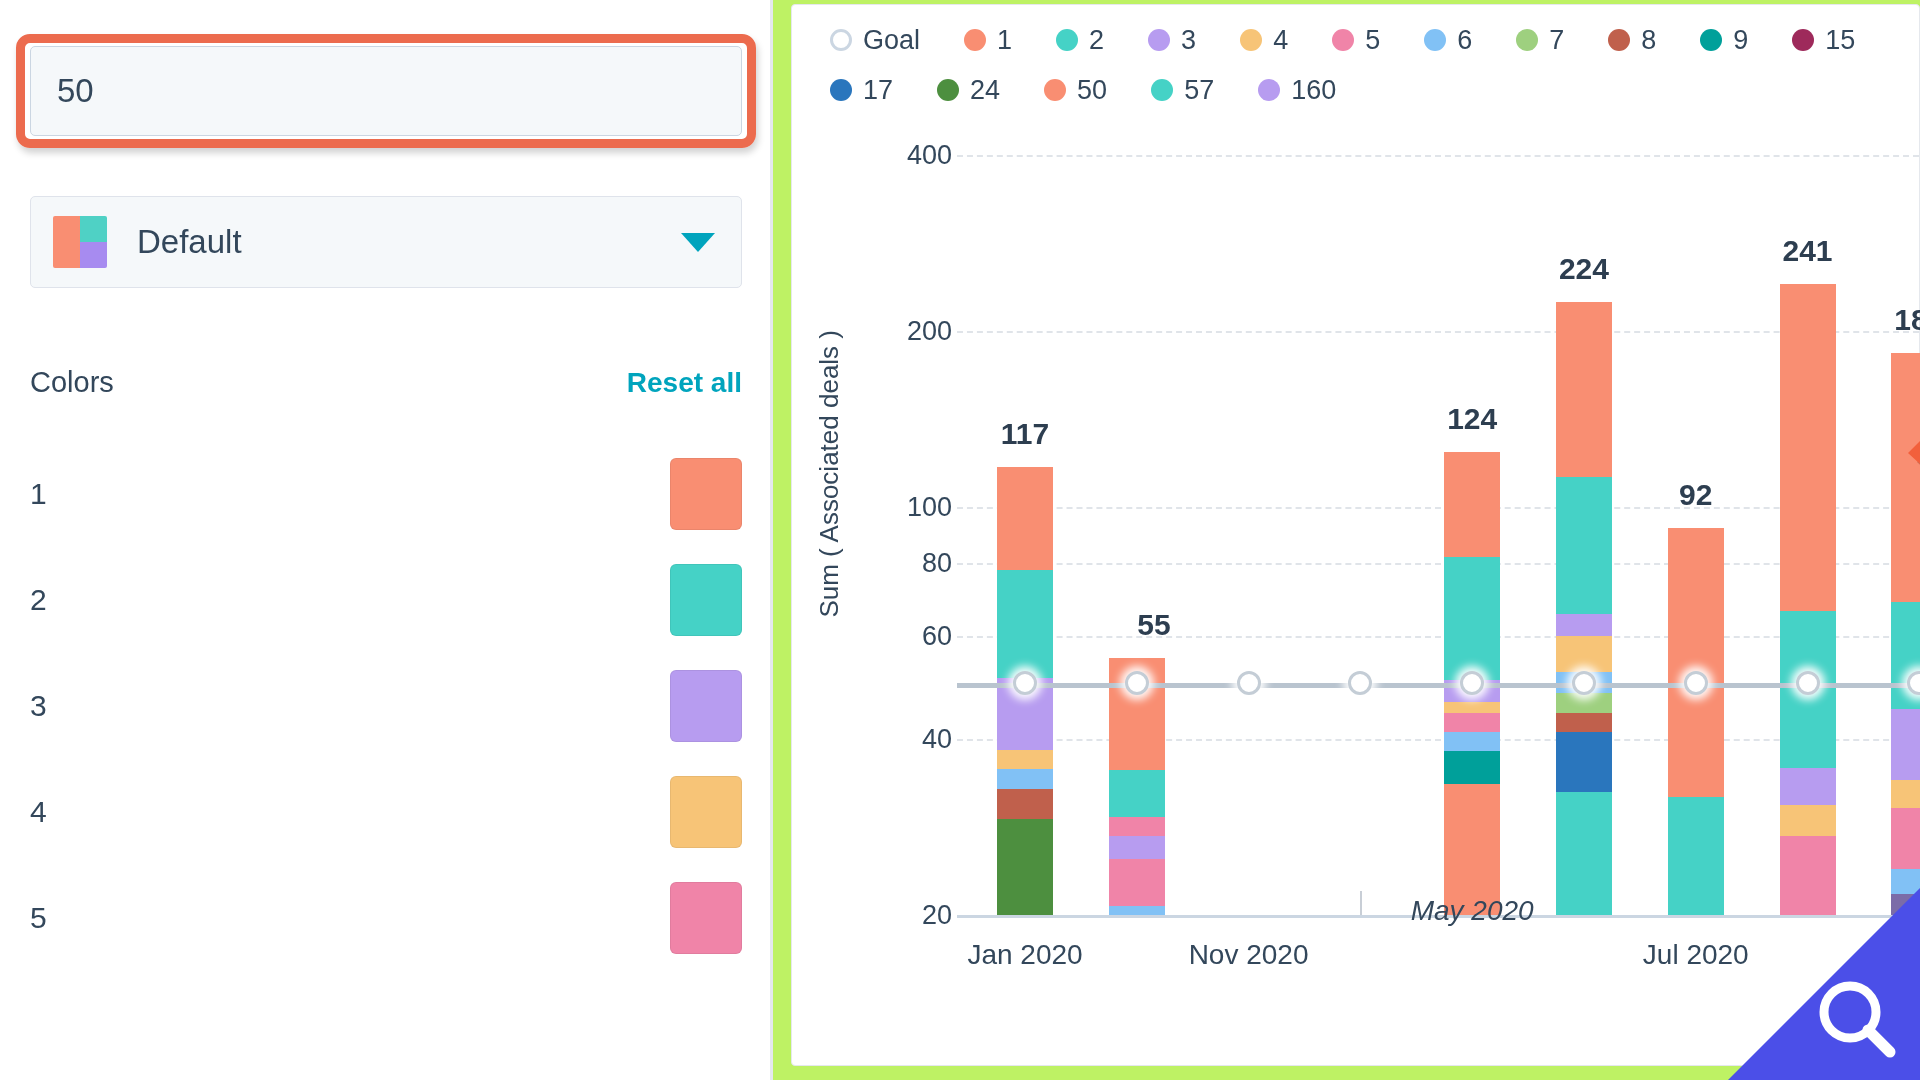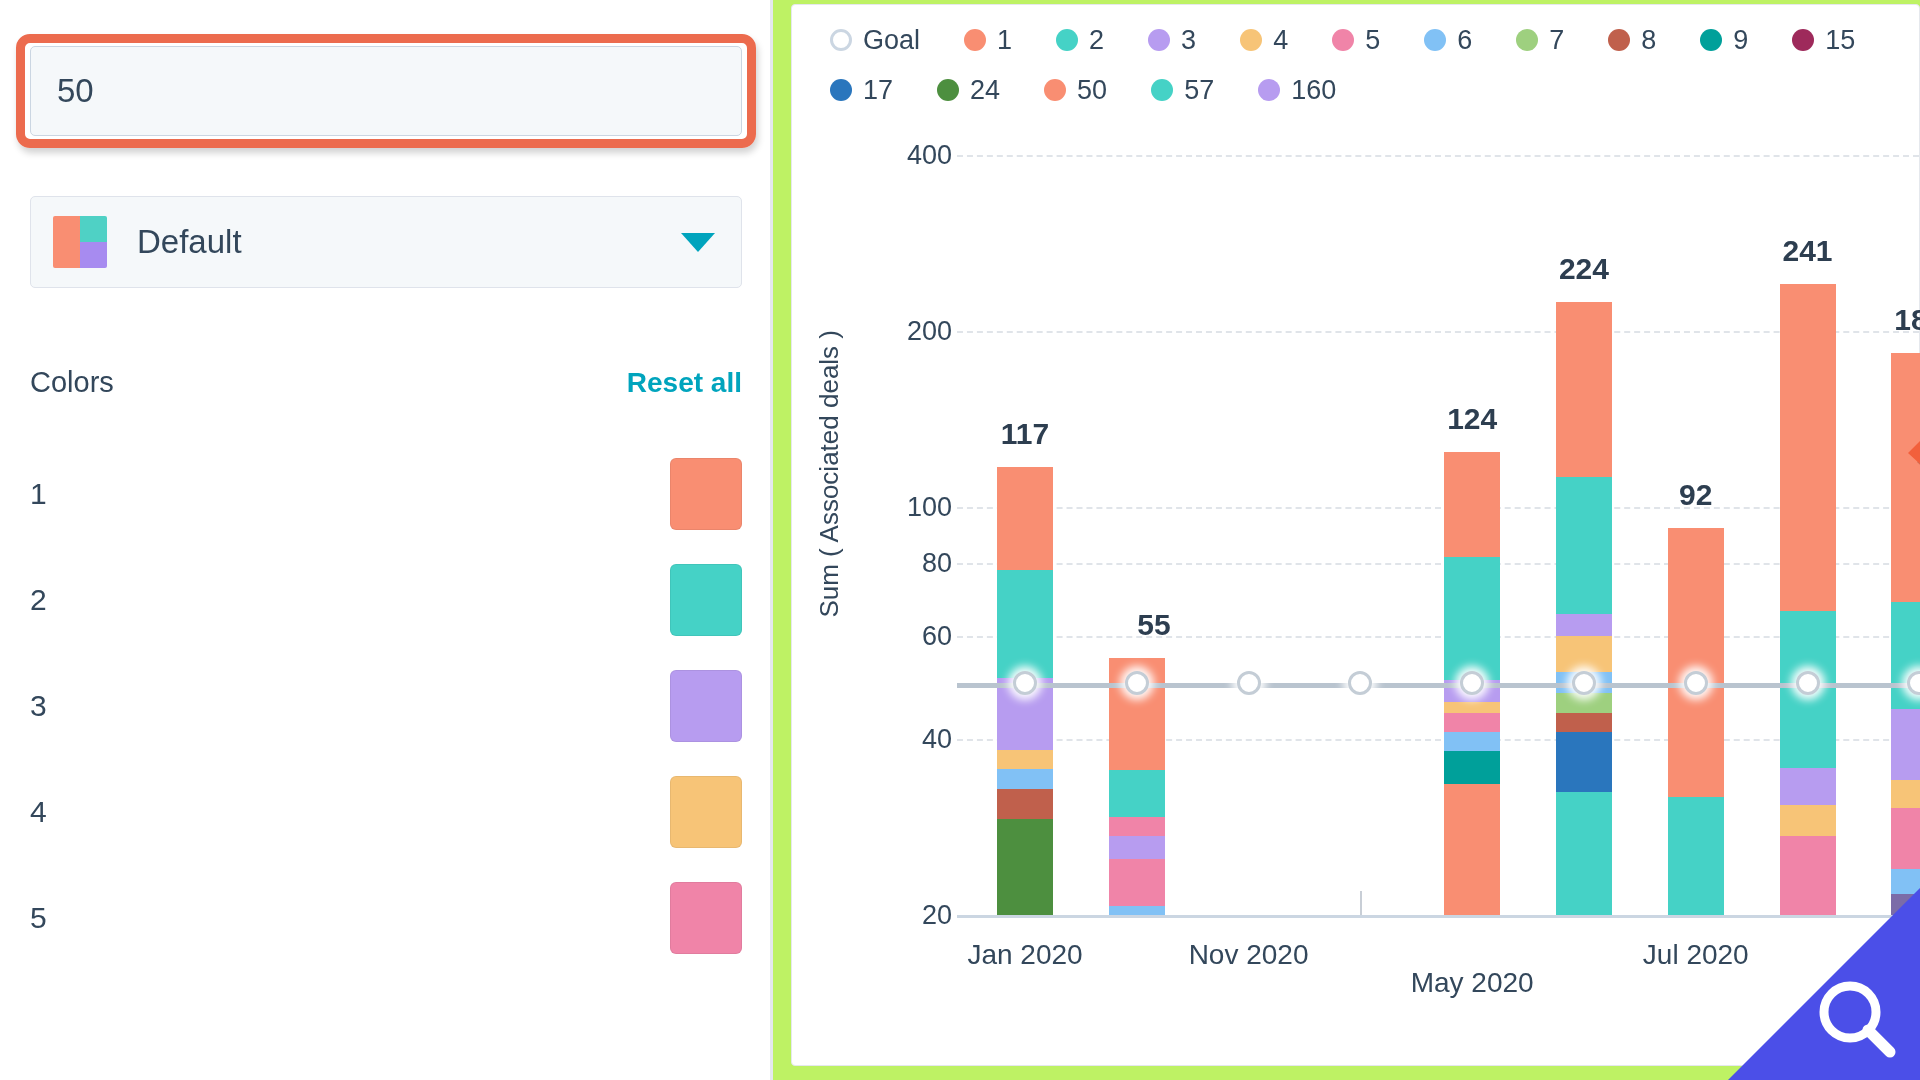--- a/index.html
+++ b/index.html
@@ -464,21 +464,21 @@
             <div class="goal-marker" style="left: 568.376px; top: 567.542px;"></div>
             <div class="goal-marker" style="left: 680.168px; top: 567.542px;"></div>
             <div class="goal-marker" style="left: 791.96px; top: 567.542px;"></div>
             <div class="goal-marker" style="left: 903.751px; top: 567.542px;"></div>
             <div class="goal-marker" style="left: 1015.54px; top: 567.542px;"></div>
             <div class="goal-marker" style="left: 1127.34px; top: 567.542px;"></div>
           </div>
         <div id="xaxis">
             <div class="xtick" style="left: 233px; top: 824px;">Jan 2020</div>
             <div class="xtick" style="left: 456.584px; top: 824px;">Nov 2020</div>
-            <div class="xtick" style="left: 680.168px; top: 852px;">May 2020</div>
+            <div class="xtick" style="left: 680.168px; top: 780px; font-style: italic;">May 2020</div>
             <div class="xtick" style="left: 903.751px; top: 824px;">Jul 2020</div>
             <div class="xtick" style="left: 1127.34px; top: 824px;">Sep 2020</div>
             <div class="minor-tick" style="left: 568.376px; top: 776px;"></div>
           </div>
       </div>
     </div>
 
     <svg class="arrow-anno" width="260" height="190" viewBox="0 0 260 190">
       <g transform="translate(4,6)">
         <path d="M10 8 L132 118 L150 96 L160 168 L92 148 L112 128 L-4 22 Z" fill="rgba(0,0,0,0.22)" transform="translate(9,9)"></path>

